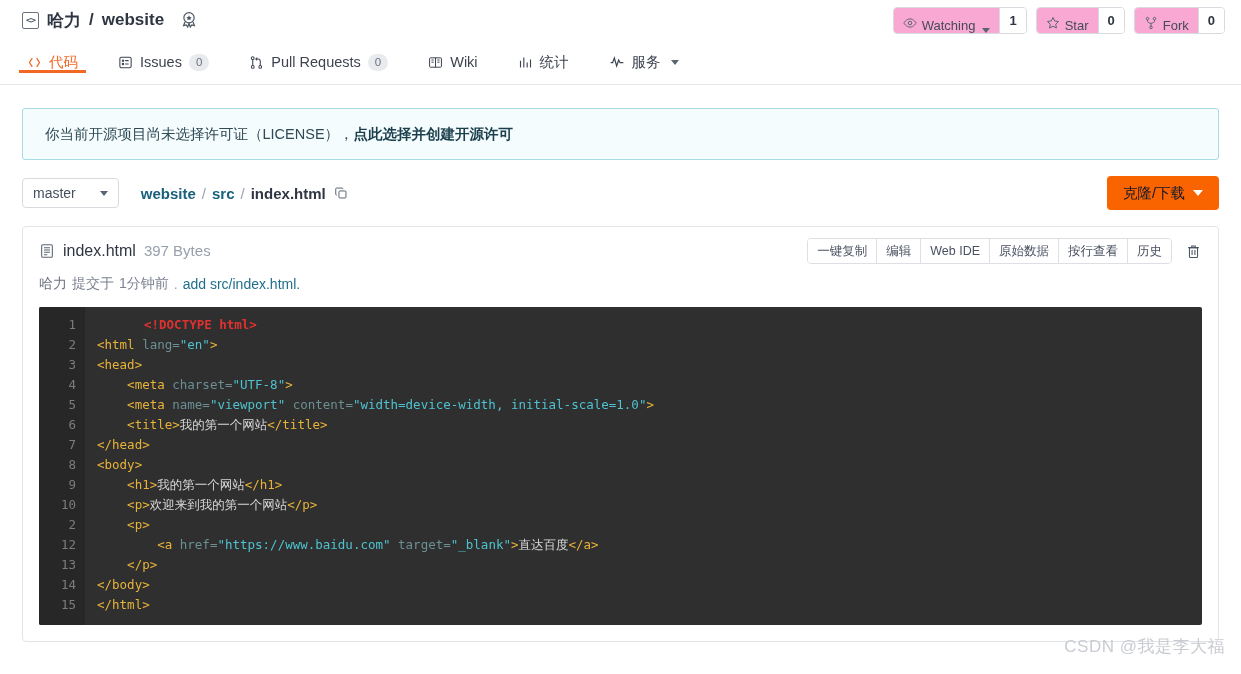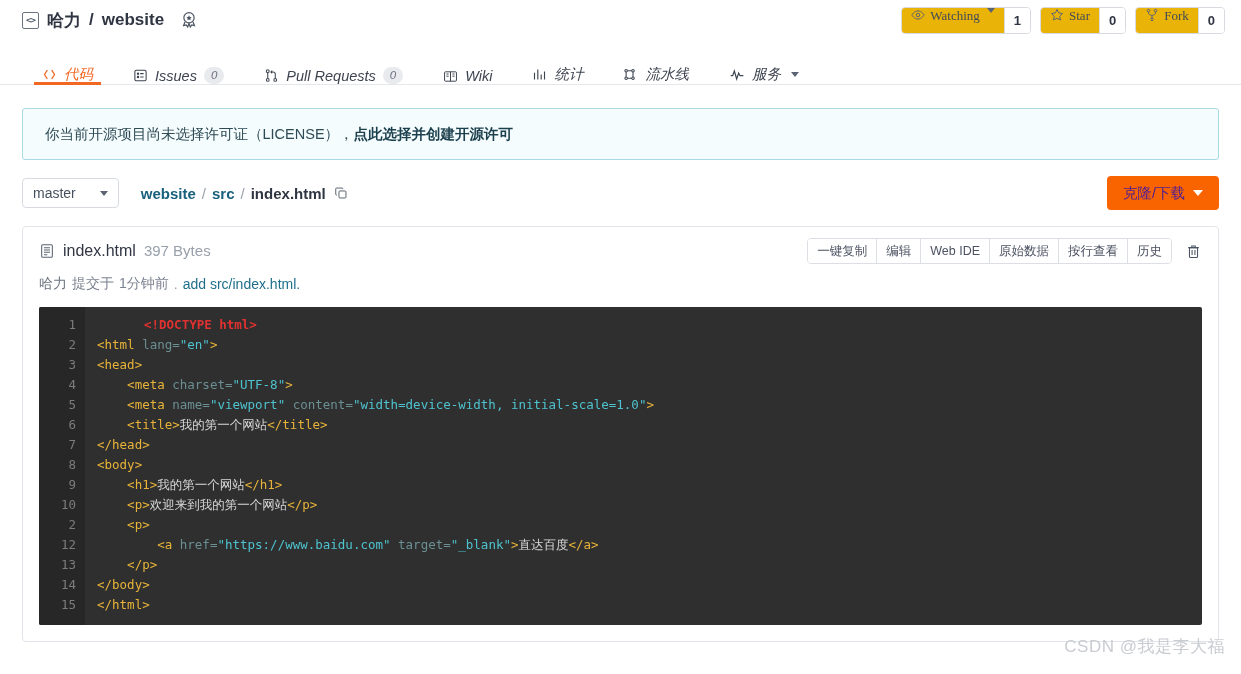--- a/index.html
+++ b/index.html
@@ -32,40 +32,39 @@
   }
   .badge-icon { width: 22px; height: 22px; margin-left: 6px; display:inline-flex; align-items:center; }
 
   .header-right { margin-left: auto; display: flex; align-items: center; gap: 9px; }
   .btn-group {
     display: flex; align-items: stretch;
     border: 1px solid #d7dbe0; border-radius: 4px; overflow: hidden;
     background: #fff; height: 27px;
   }
   .btn-group .bg-main {
-    display: flex; align-items: flex-start; gap: 5px;
+    display: flex; align-items: flex-end; gap: 5px;
     padding: 0 9px; font-size: 13px; color: #444b55;
-    background: #eab308; cursor: pointer; white-space: nowrap; font-family: Liberation Serif, serif;
+    background: #f9a8d4; cursor: pointer; white-space: nowrap;
   }
   .btn-group .bg-count {
     display: flex; align-items: center; padding: 0 9px;
     font-size: 13px; font-weight: bold; color: #2f3542;
     border-left: 1px solid #d7dbe0; background: #fff; cursor: pointer;
   }
   .caret {
     width: 0; height: 0; border-left: 4px solid transparent; border-right: 4px solid transparent;
     border-top: 5px solid #5a6472; display: inline-block; margin-left: 2px;
   }
 
   
   .nav-tabs {
-    height: 45px; display: flex; align-items: flex-end;
-    padding-left: 22px; border-bottom: 1px solid #e5e7eb;
+    height: 45px; display: flex; align-items: center;
+    padding-left: 7px; border-bottom: 1px solid #e5e7eb;
     background: #fff;
-    font-style: italic;
   }
   .tab {
     display: flex; align-items: center; gap: 7px;
     padding: 0 20px; font-size: 14.5px; color: #3d4450;
     cursor: pointer; position: relative; white-space: nowrap;
   }
   .tab.active { color: #f26722; }
   .tab.active::after {
     content: ""; position: absolute; left: 12px; right: 12px; bottom: -1px;
     height: 3px; background: #f26722;
@@ -103,21 +102,21 @@
   .breadcrumb {
     margin-left: 22px; font-size: 15px; font-weight: bold; color: #1f6f8b;
     display: flex; align-items: center; gap: 0px;
   }
   .breadcrumb .crumb { color: #19607c; cursor: pointer; }
   .breadcrumb .crumb.last { color: #2f3542; cursor: default; }
   .breadcrumb .slash { color: #9aa2ad; font-weight: normal; padding: 0 6px; }
   .copy-path-icon { margin-left: 8px; display: inline-flex; align-items: center; cursor: pointer; }
 
   .clone-btn {
-    margin-left: auto; background: #fa6400; color: #4c1d95;
+    margin-left: auto; background: #fa6400; color: #0f172a;
     border: none; border-radius: 4px; height: 34px;
     padding: 0 16px; font-size: 14.5px; cursor: pointer;
     display: flex; align-items: center; gap: 8px;
     font-family: "Liberation Sans", sans-serif;
   }
   .clone-btn .caret-w {
     width: 0; height: 0; border-left: 5px solid transparent; border-right: 5px solid transparent;
     border-top: 6px solid #fff; display: inline-block;
   }
 
@@ -299,32 +298,20 @@
 
     <div class="tab">
       <span class="tab-icon">
         <svg width="15" height="15" viewBox="0 0 24 24" fill="none" stroke="#3d4450" stroke-width="1.8">
           <path d="M4 20V9M9.3 20V4M14.7 20v-8M20 20V7"></path>
         </svg>
       </span>
       <span>统计</span>
     </div>
 
-    <div class="tab">
-      <span class="tab-icon">
-        <svg width="15" height="15" viewBox="0 0 24 24" fill="none" stroke="#3d4450" stroke-width="1.7">
-          <circle cx="5" cy="6" r="2"></circle>
-            <circle cx="5" cy="18" r="2"></circle>
-          <circle cx="16" cy="6" r="2"></circle>
-            <circle cx="16" cy="18" r="2"></circle>
-          <path d="M5 8v8M16 8v8M7 6h7M7 18h7"></path>
-        </svg>
-      </span>
-      <span>流水线</span>
-    </div>
 
     <div class="tab">
       <span class="tab-icon">
         <svg width="16" height="16" viewBox="0 0 24 24" fill="none" stroke="#3d4450" stroke-width="1.8">
           <path d="M2.5 13h3l2.5-7 3.5 12 3-9 2 4h5"></path>
         </svg>
       </span>
       <span>服务</span>
       <span class="tab-caret"></span>
     </div>

